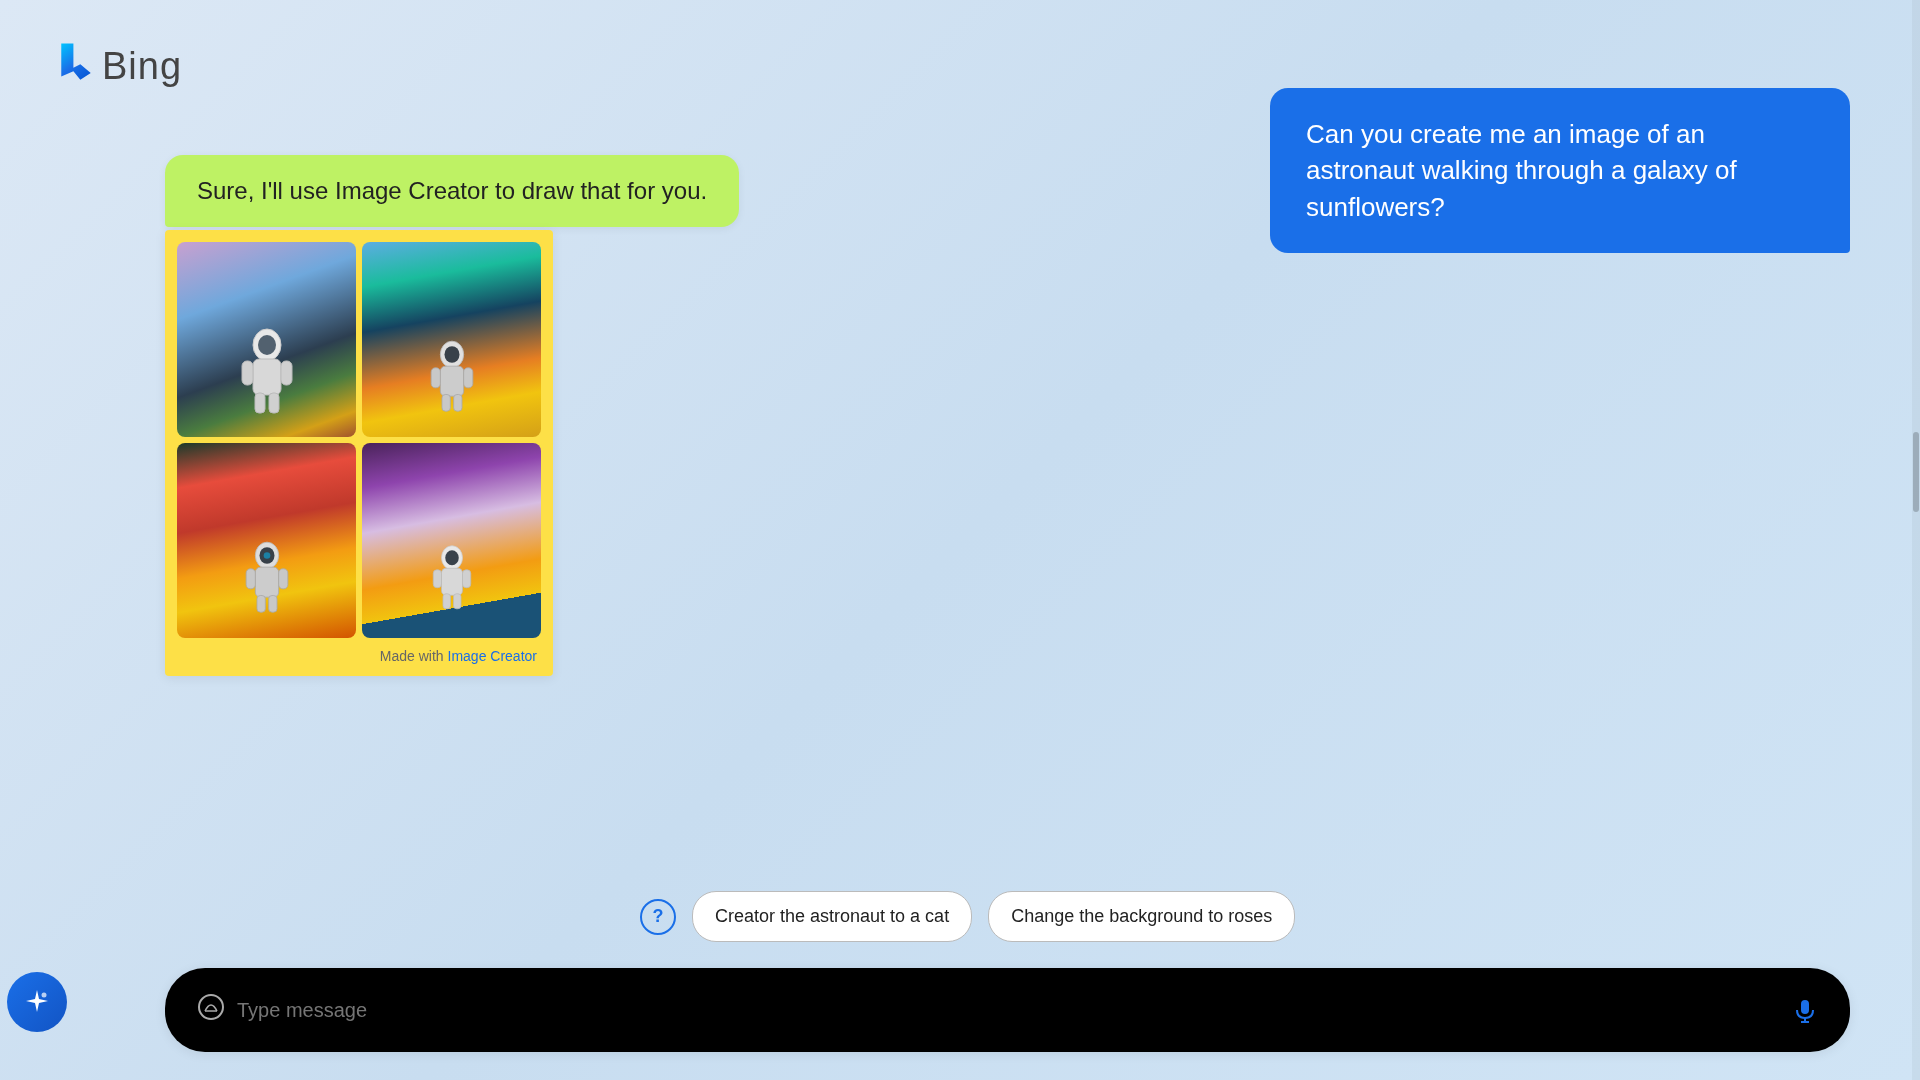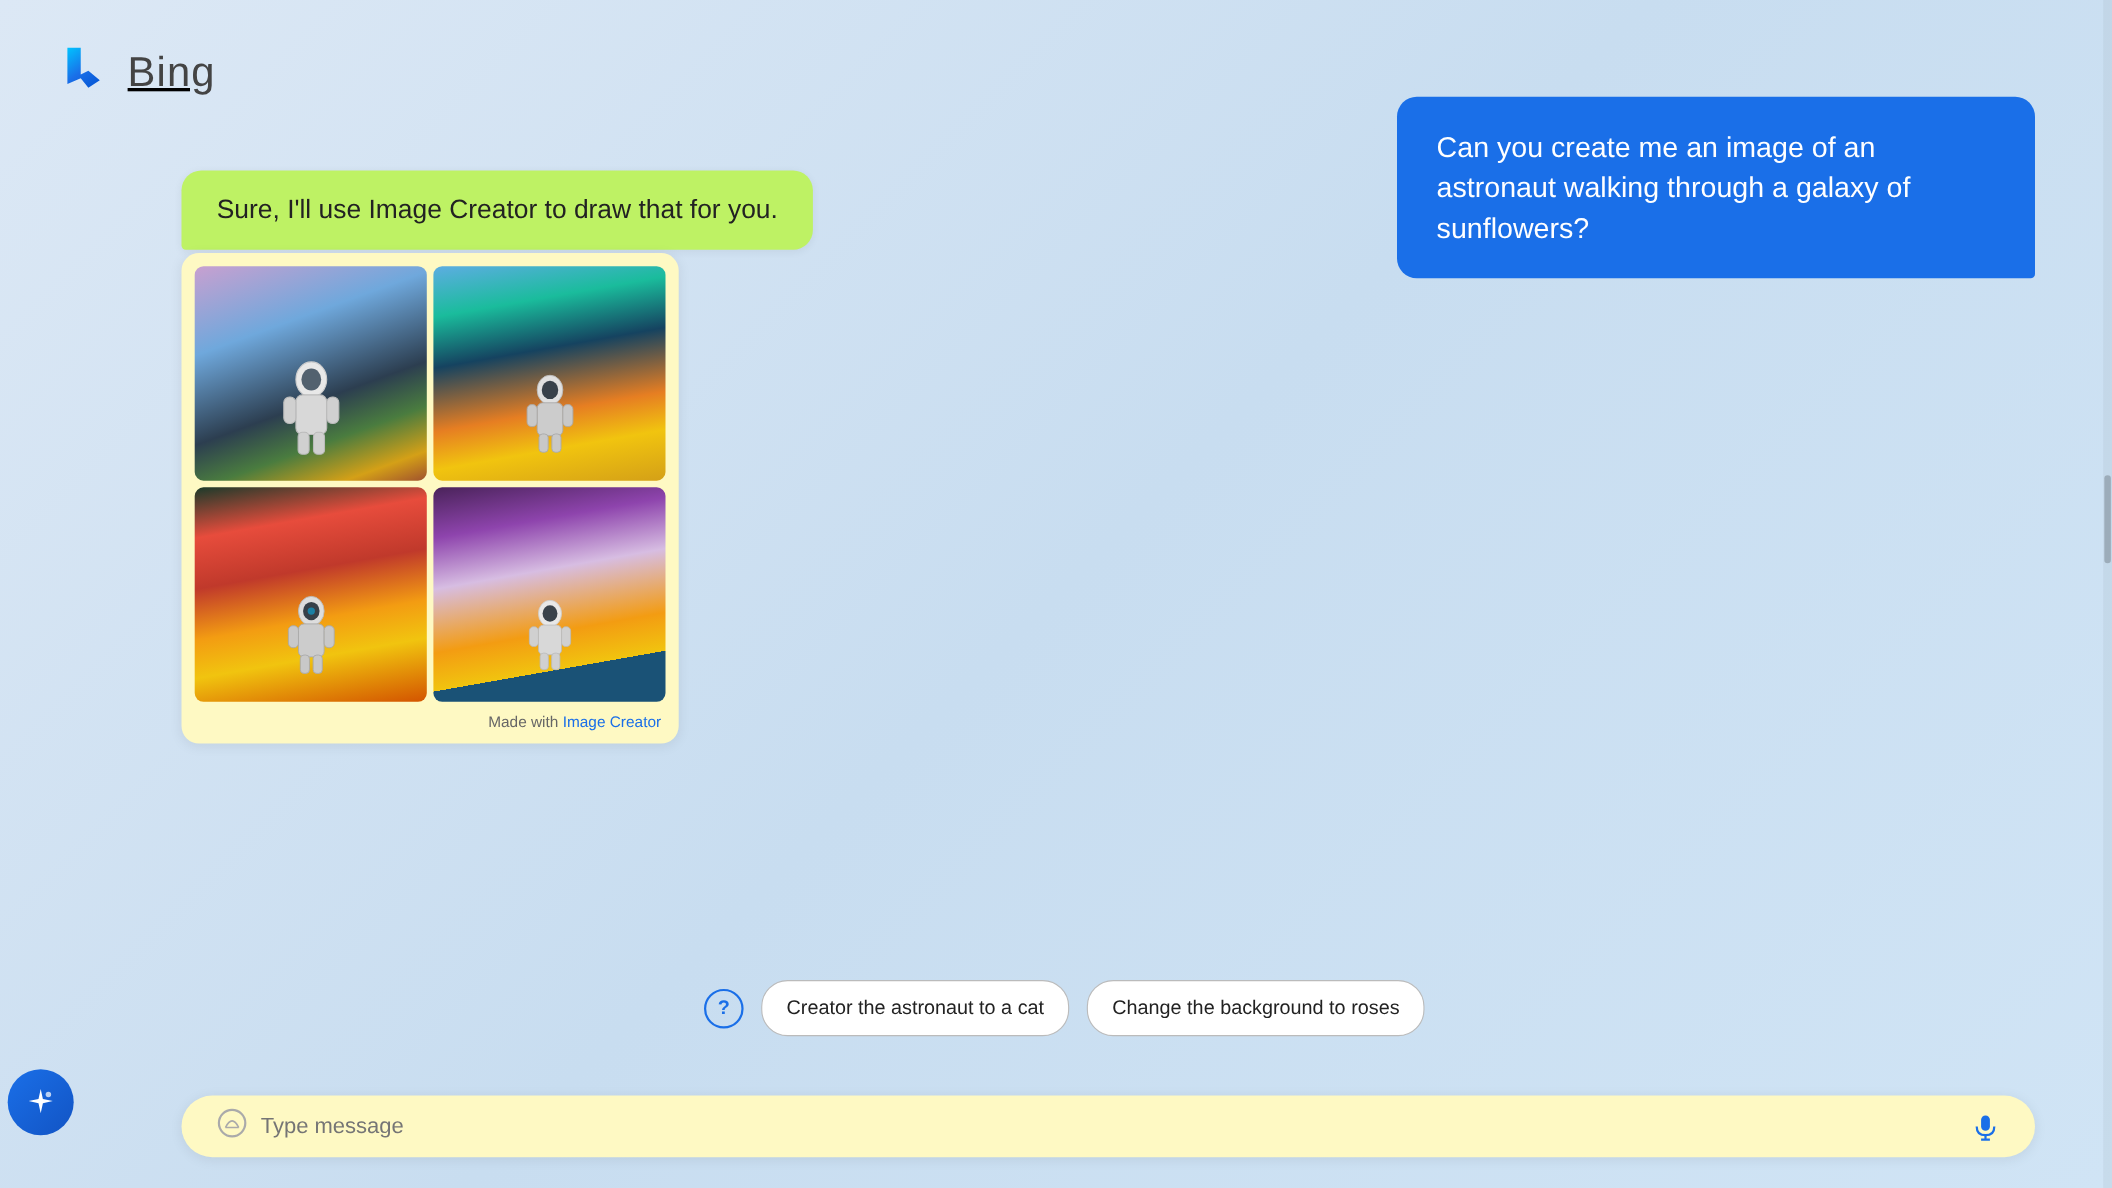--- a/index.html
+++ b/index.html
@@ -12,22 +12,20 @@
       position: relative;
     }
 
     
     .header {
       position: absolute;
       top: 40px;
       left: 50px;
       display: flex;
       align-items: center;
-      gap: 14px;
-      text-decoration: underline;
     }
     .bing-logo-icon {
       width: 52px;
       height: 52px;
     }
     .bing-title {
       font-size: 38px;
       font-weight: 300;
       color: #444;
       letter-spacing: 1px;
@@ -61,24 +59,24 @@
       font-size: 24px;
       color: #222;
       box-shadow: 0 2px 8px rgba(0,0,0,0.06);
     }
 
     
     .image-card {
       position: absolute;
       top: 230px;
       left: 165px;
-      background: #fef9c3;
-      border-radius: 16px;
+      background: #fde047;
+      border-radius: 4px;
       padding: 12px;
-      width: 452px;
+      width: 388px;
       box-shadow: 0 2px 12px rgba(0,0,0,0.08);
     }
     .image-grid {
       display: grid;
       grid-template-columns: 1fr 1fr;
       gap: 6px;
     }
     .image-cell {
       border-radius: 8px;
       overflow: hidden;
@@ -159,23 +157,23 @@
       white-space: nowrap;
       transition: background 0.15s;
     }
 
     
     .chat-bar {
       position: absolute;
       bottom: 28px;
       left: 165px;
       right: 70px;
-      background: #fef9c3;
+      background: #000000;
       border-radius: 40px;
-      height: 56px;
+      height: 84px;
       display: flex;
       align-items: center;
       padding: 0 24px;
       box-shadow: 0 2px 12px rgba(0,0,0,0.08);
       gap: 28px;
     }
     .chat-icon-circle {
       width: 60px;
       height: 60px;
       border-radius: 50%;

